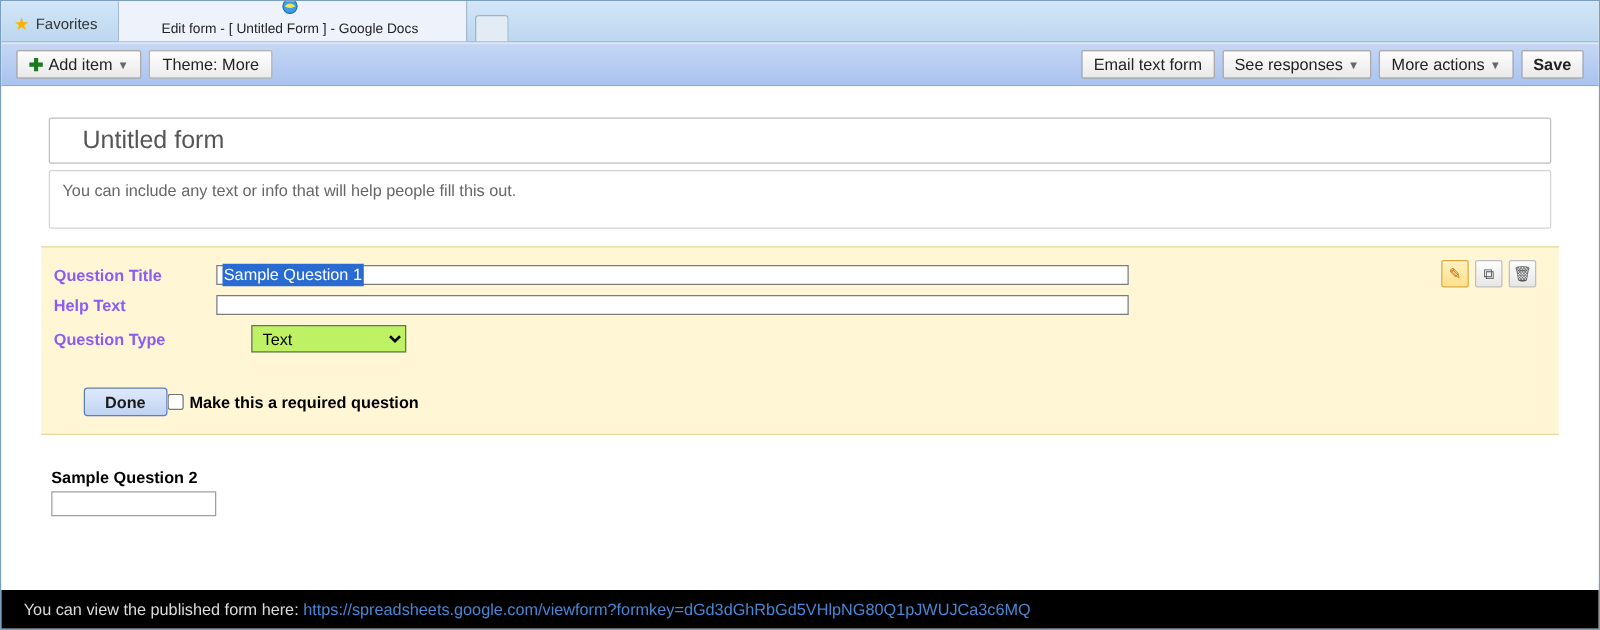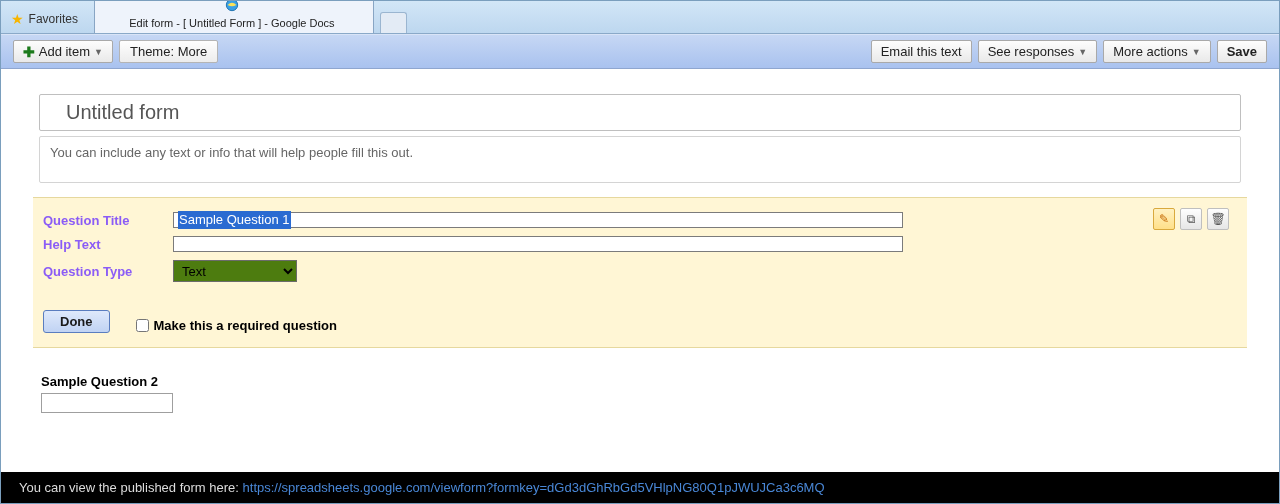--- a/index.html
+++ b/index.html
@@ -160,35 +160,37 @@
     color:#fff;
     display:inline-block;
     padding:0 1px;
     line-height:18px;
   }
   .qselect {
     height:22px;
     border:1px solid #6b6b6b;
     font-size:13px;
     padding:0 4px;
-    background:#4d7c0f;
+    background:#bef264;
+    margin-left:28px;
   }
   .answer-preview {
     margin-top:12px;
     border:1px dashed #999;
     color:#8a8a8a;
     font-size:13px;
     padding:3px 6px;
     width:132px;
   }
   .done-row {
     margin-top:28px;
     display:flex;
-    align-items:flex-end;
-    gap:26px;
+    align-items:center;
+    gap:0;
+    margin-left:24px;
   }
   .done-btn {
     background:linear-gradient(to bottom,#dfe9fb,#c0d3f3);
     border:1px solid #5a7dbf;
     border-radius:3px;
     padding:3px 16px;
     font-weight:bold;
     color:#1a1a1a;
     font-size:13px;
     cursor:pointer;
@@ -265,21 +267,21 @@
       <span class="dropdown-caret">▼</span>
     </div>
     <div class="theme-disp">
       <span>Theme:</span>
       <span> </span>
       <span>More</span>
     </div>
   </div>
   <div class="toolbar-right">
     <div class="btn">
-      <span>Email this text</span>
+      <span>Email text form</span>
     </div>
     <div class="btn">
       <span>See responses</span>
       <span class="dropdown-caret">▼</span>
     </div>
     <div class="btn">
       <span>More actions</span>
       <span class="dropdown-caret">▼</span>
     </div>
     <div class="btn save-btn">

